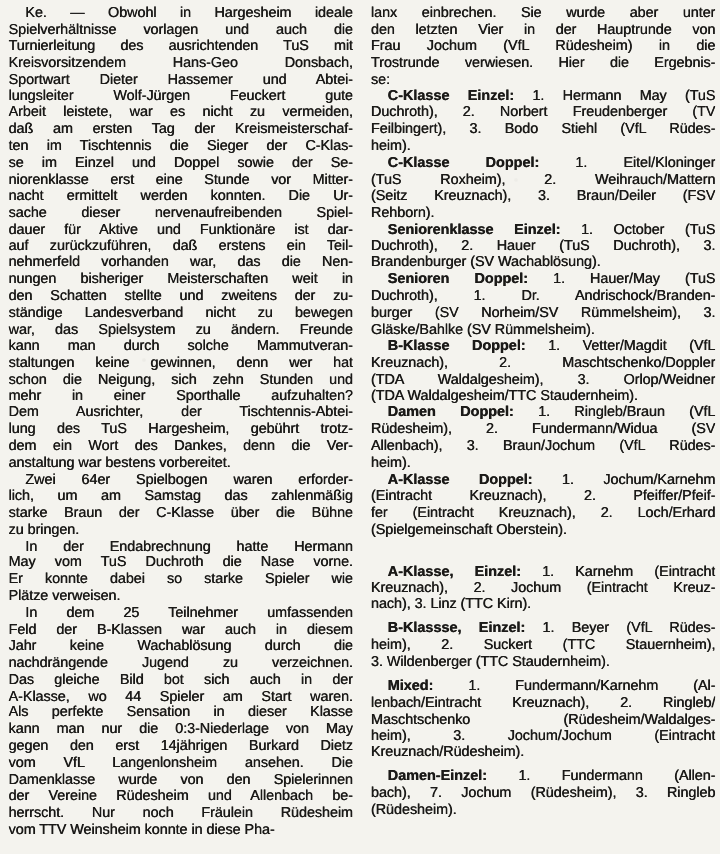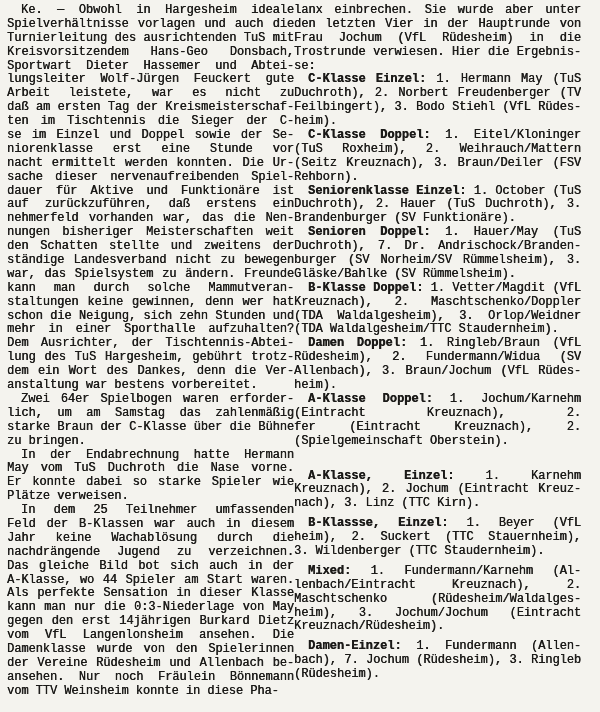--- a/index.html
+++ b/index.html
@@ -12,21 +12,22 @@
     width: 600px;
     height: 712px;
     box-sizing: border-box;
     overflow: hidden;
     background:
       radial-gradient(circle at 120px 300px, rgba(120,120,110,0.06) 1px, transparent 2px),
       radial-gradient(circle at 430px 150px, rgba(120,120,110,0.05) 1px, transparent 2px),
       #f4f3ee;
     padding: 4px 4px 0 7px;
     display: flex;
-    font-family: Liberation Mono, monospace;
+    gap: 15px;
+    font-family: Liberation Sans, sans-serif;
     color: #1b1a18;
   }
   .col {
     width: 287px;
     flex: 0 0 287px;
     font-size: 12px;
     line-height: 13.9px;
     letter-spacing: -0.05px;
     text-shadow: 0.35px 0 0 currentColor; 
   }
@@ -94,21 +95,21 @@
         <div class="line"><span>Jahr keine Wachablösung durch die</span></div>
         <div class="line"><span>nachdrängende Jugend zu verzeichnen.</span></div>
         <div class="line"><span>Das gleiche Bild bot sich auch in der</span></div>
         <div class="line"><span>A-Klasse, wo 44 Spieler am Start waren.</span></div>
         <div class="line"><span>Als perfekte Sensation in dieser Klasse</span></div>
         <div class="line"><span>kann man nur die 0:3-Niederlage von May</span></div>
         <div class="line"><span>gegen den erst 14jährigen Burkard Dietz</span></div>
         <div class="line"><span>vom VfL Langenlonsheim ansehen. Die</span></div>
         <div class="line"><span>Damenklasse wurde von den Spielerinnen</span></div>
         <div class="line"><span>der Vereine Rüdesheim und Allenbach be-</span></div>
-        <div class="line"><span>ansehen. Nur noch Fräulein Bönnemann</span></div>
+        <div class="line"><span>herrscht. Nur noch Fräulein Rüdesheim</span></div>
         <div class="line last"><span>vom TTV Weinsheim konnte in diese Pha-</span></div>
       </div>
     </div>
   <div class="col">
       <div class="para">
         <div class="line"><span>lanx einbrechen. Sie wurde aber unter</span></div>
         <div class="line"><span>den letzten Vier in der Hauptrunde von</span></div>
         <div class="line"><span>Frau Jochum (VfL Rüdesheim) in die</span></div>
         <div class="line"><span>Trostrunde verwiesen. Hier die Ergebnis-</span></div>
         <div class="line last"><span>se:</span></div>
@@ -121,25 +122,25 @@
       </div>
       <div class="para">
         <div class="line indent"><b>C-Klasse Doppel:</b><span> 1. Eitel/Kloninger</span></div>
         <div class="line"><span>(TuS Roxheim), 2. Weihrauch/Mattern</span></div>
         <div class="line"><span>(Seitz Kreuznach), 3. Braun/Deiler (FSV</span></div>
         <div class="line last"><span>Rehborn).</span></div>
       </div>
       <div class="para">
         <div class="line indent"><b>Seniorenklasse Einzel:</b><span> 1. October (TuS</span></div>
         <div class="line"><span>Duchroth), 2. Hauer (TuS Duchroth), 3.</span></div>
-        <div class="line last"><span>Brandenburger (SV Funktionäre).</span></div>
+        <div class="line last"><span>Brandenburger (SV Wachablösung).</span></div>
       </div>
       <div class="para">
         <div class="line indent"><b>Senioren Doppel:</b><span> 1. Hauer/May (TuS</span></div>
-        <div class="line"><span>Duchroth), 7. Dr. Andrischock/Branden-</span></div>
+        <div class="line"><span>Duchroth), 1. Dr. Andrischock/Branden-</span></div>
         <div class="line"><span>burger (SV Norheim/SV Rümmelsheim), 3.</span></div>
         <div class="line last"><span>Gläske/Bahlke (SV Rümmelsheim).</span></div>
       </div>
       <div class="para">
         <div class="line indent"><b>B-Klasse Doppel:</b><span> 1. Vetter/Magdit (VfL</span></div>
         <div class="line"><span>Kreuznach), 2. Maschtschenko/Doppler</span></div>
         <div class="line"><span>(TDA Waldalgesheim), 3. Orlop/Weidner</span></div>
         <div class="line last"><span>(TDA Waldalgesheim/TTC Staudernheim).</span></div>
       </div>
       <div class="para">

